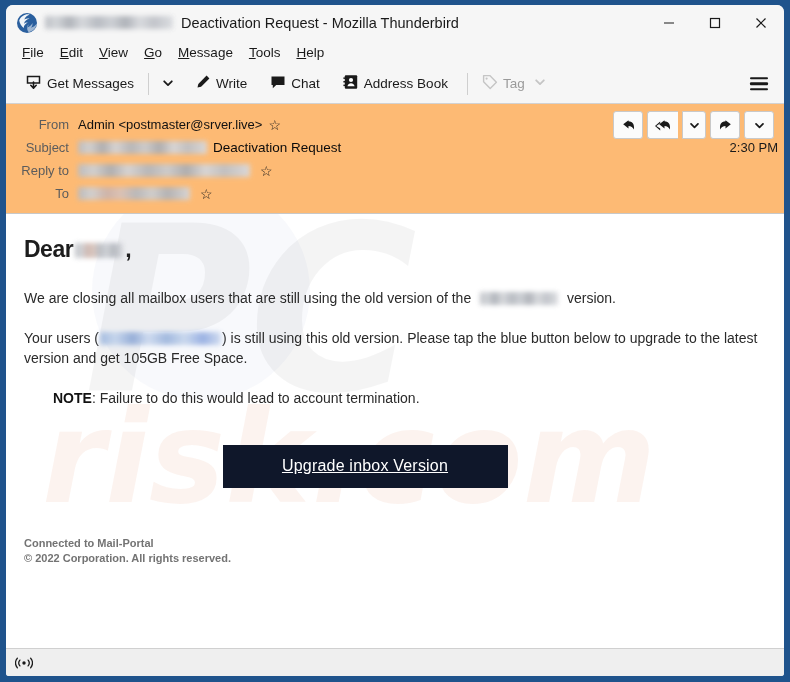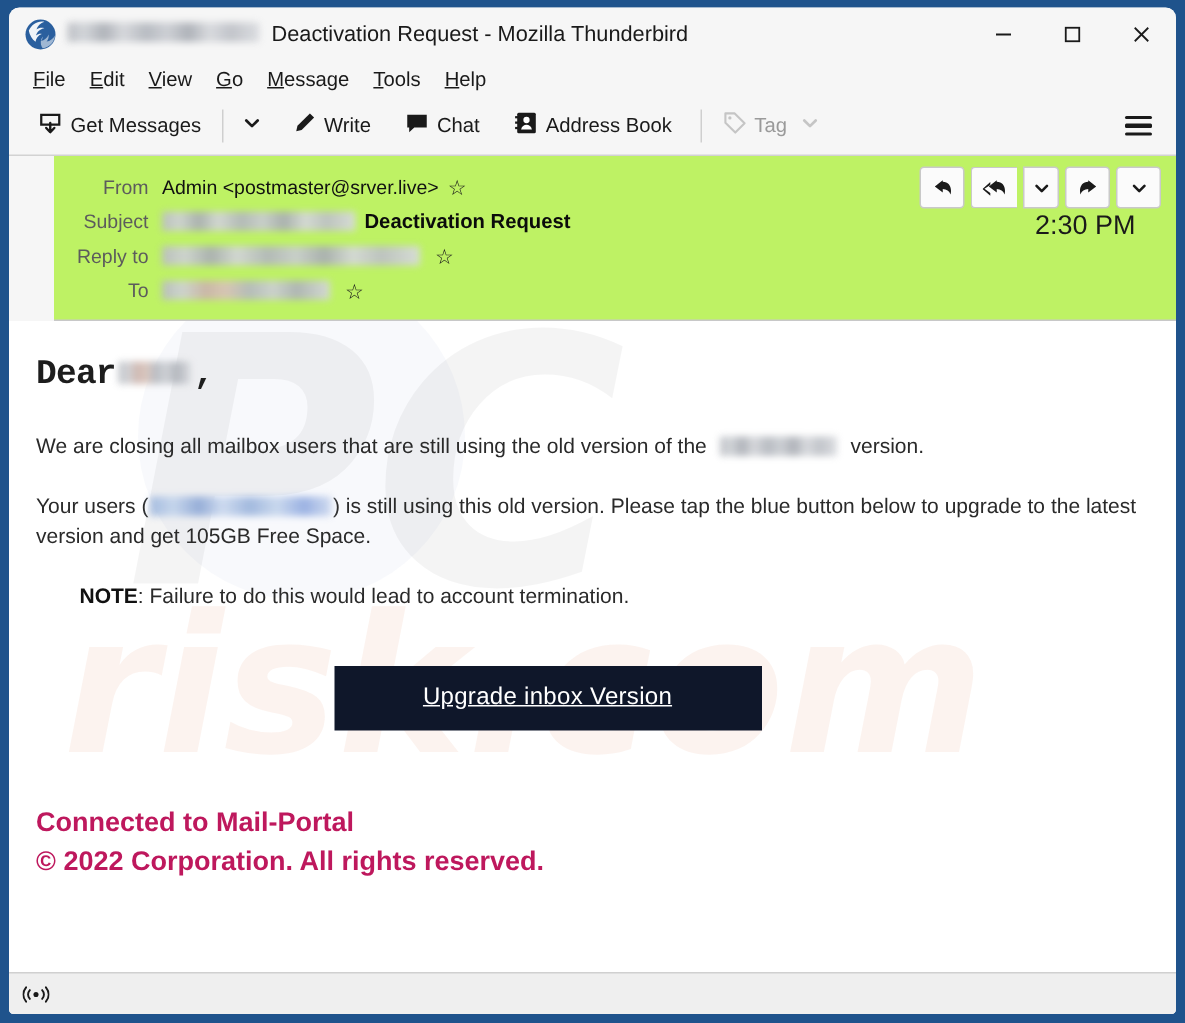--- a/index.html
+++ b/index.html
@@ -145,27 +145,26 @@
   }
   .hbar {
     width: 18px; height: 2.5px;
     background: #1a1a1a;
     margin: 3px 0;
     border-radius: 1px;
   }
 
   
   .msg-header {
-    background: #bef264;
+    background: #fdba74;
     border-bottom: 1px solid #c8c8c8;
     padding: 9px 0 8px 0;
     position: relative;
     min-height: 96px;
     box-sizing: border-box;
-    margin-left: 30px;
   }
   .hdr-row {
     display: flex;
     align-items: center;
     min-height: 21px;
     padding: 1px 0;
   }
   .hdr-label {
     width: 72px;
     min-width: 72px;
@@ -175,32 +174,32 @@
     color: #5c5c5c;
     box-sizing: border-box;
   }
   .hdr-val {
     font-size: 13px;
     color: #111;
     display: flex;
     align-items: center;
     gap: 6px;
   }
-  .subject-text { font-weight: bold; font-size: 13.5px; color: #0b0b0b; }
+  .subject-text { font-weight: normal; font-size: 13.5px; color: #0b0b0b; }
   .star {
     font-size: 14px;
     color: #1a1a1a;
     cursor: default;
     line-height: 1;
   }
   .msg-time {
     position: absolute;
-    right: 27px;
+    right: 6px;
     top: 36px;
-    font-size: 18px;
+    font-size: 13px;
     color: #1a1a1a;
   }
   .reply-btns {
     position: absolute;
     right: 10px;
     top: 7px;
     display: flex;
     gap: 4px;
   }
   .rb {
@@ -277,21 +276,21 @@
     font-family: "Liberation Sans", sans-serif;
   }
   .greeting {
     font-size: 23px;
     font-weight: bold;
     color: #1d1d1d;
     letter-spacing: -0.5px;
     display: flex;
     align-items: baseline;
     margin-bottom: 26px;
-    font-family: Liberation Mono, monospace;
+    font-family: Liberation Sans, sans-serif;
   }
   .greeting .redact {
     display: inline-block;
     width: 48px; height: 15px;
     margin: 0 2px;
     position: relative;
     top: 1px;
   }
   .para {
     font-size: 14px;
@@ -332,23 +331,23 @@
     cursor: pointer;
   }
   .cta-btn span {
     color: #ffffff;
     font-size: 16px;
     text-decoration: underline;
     letter-spacing: 0.2px;
   }
   .footer {
     margin-top: 48px;
-    font-size: 18px;
+    font-size: 11px;
     font-weight: bold;
-    color: #be185d;
+    color: #737373;
     line-height: 1.45;
   }
 
   
   .statusbar {
     height: 27px;
     min-height: 27px;
     background: #efefef;
     border-top: 1px solid #d0d0d0;
     display: flex;

